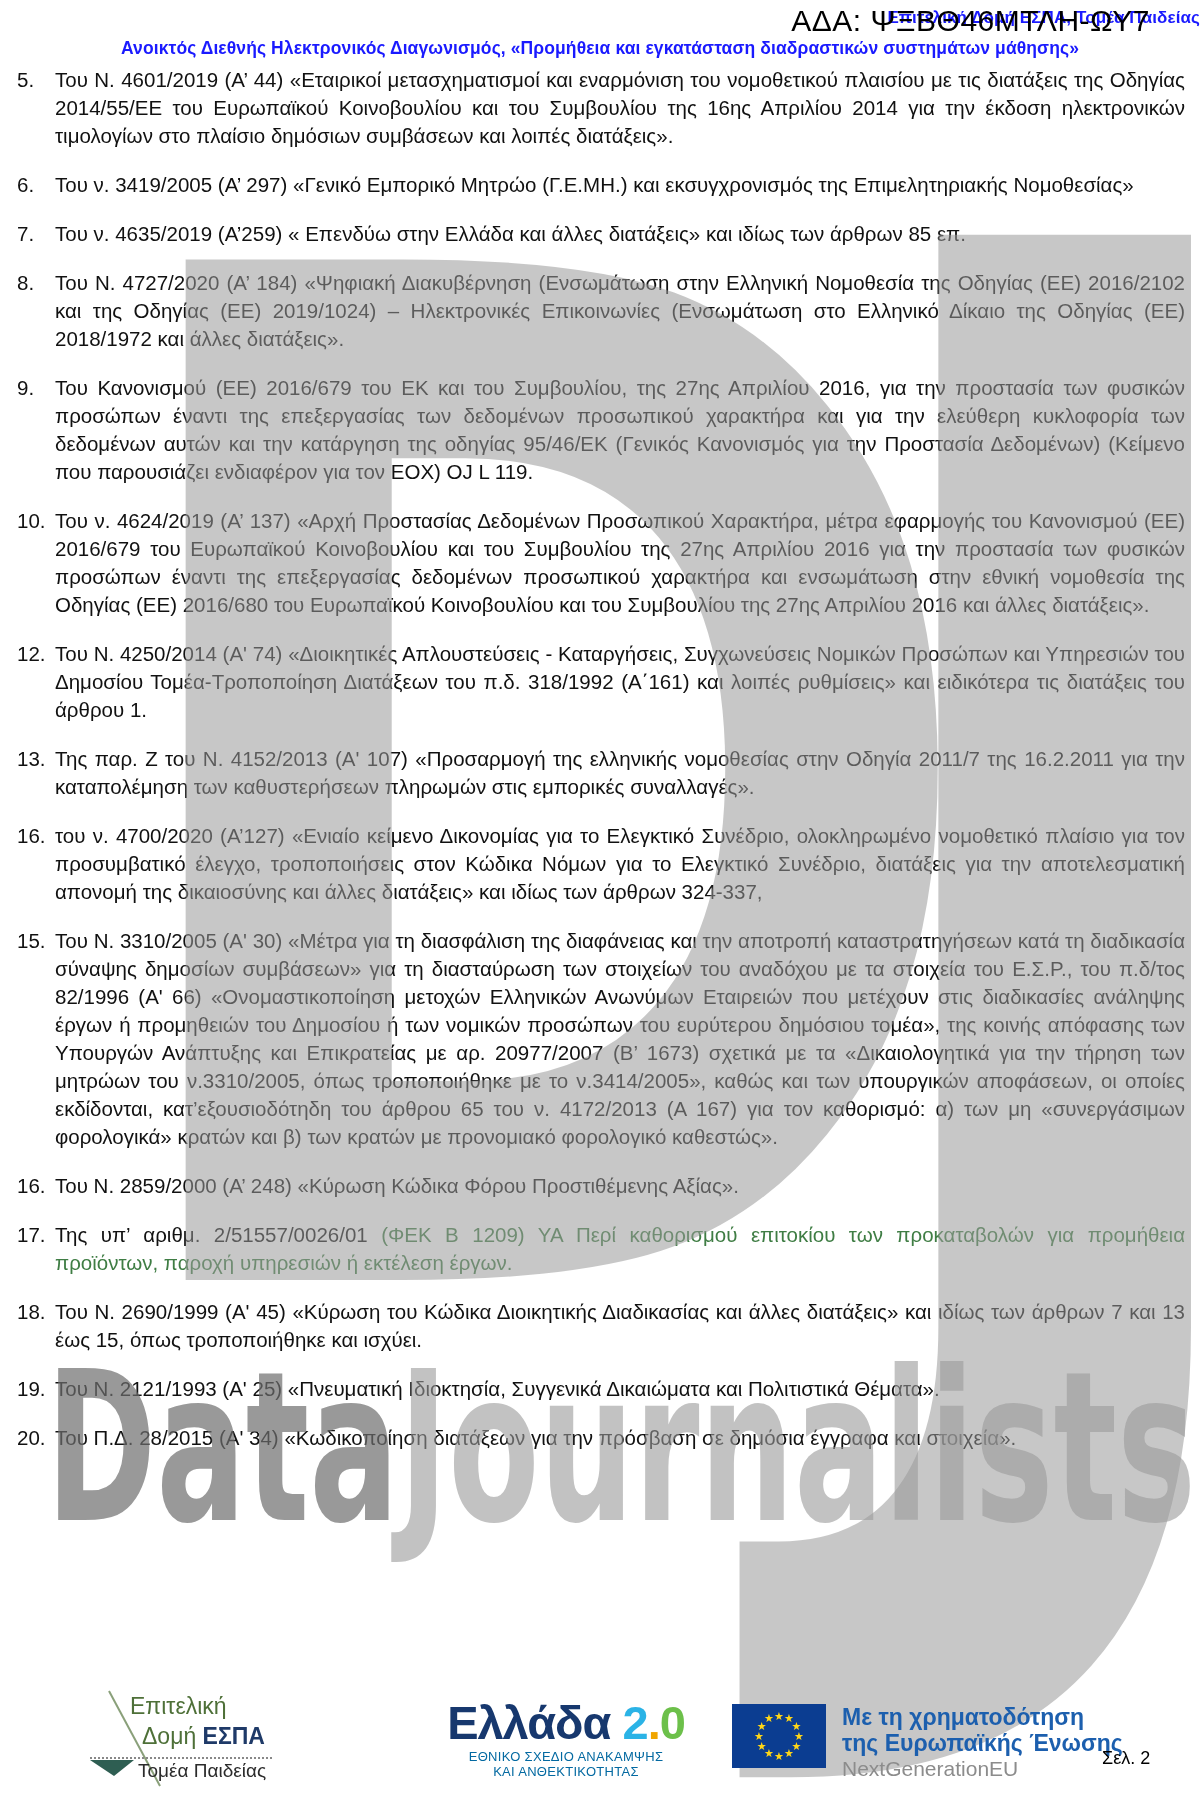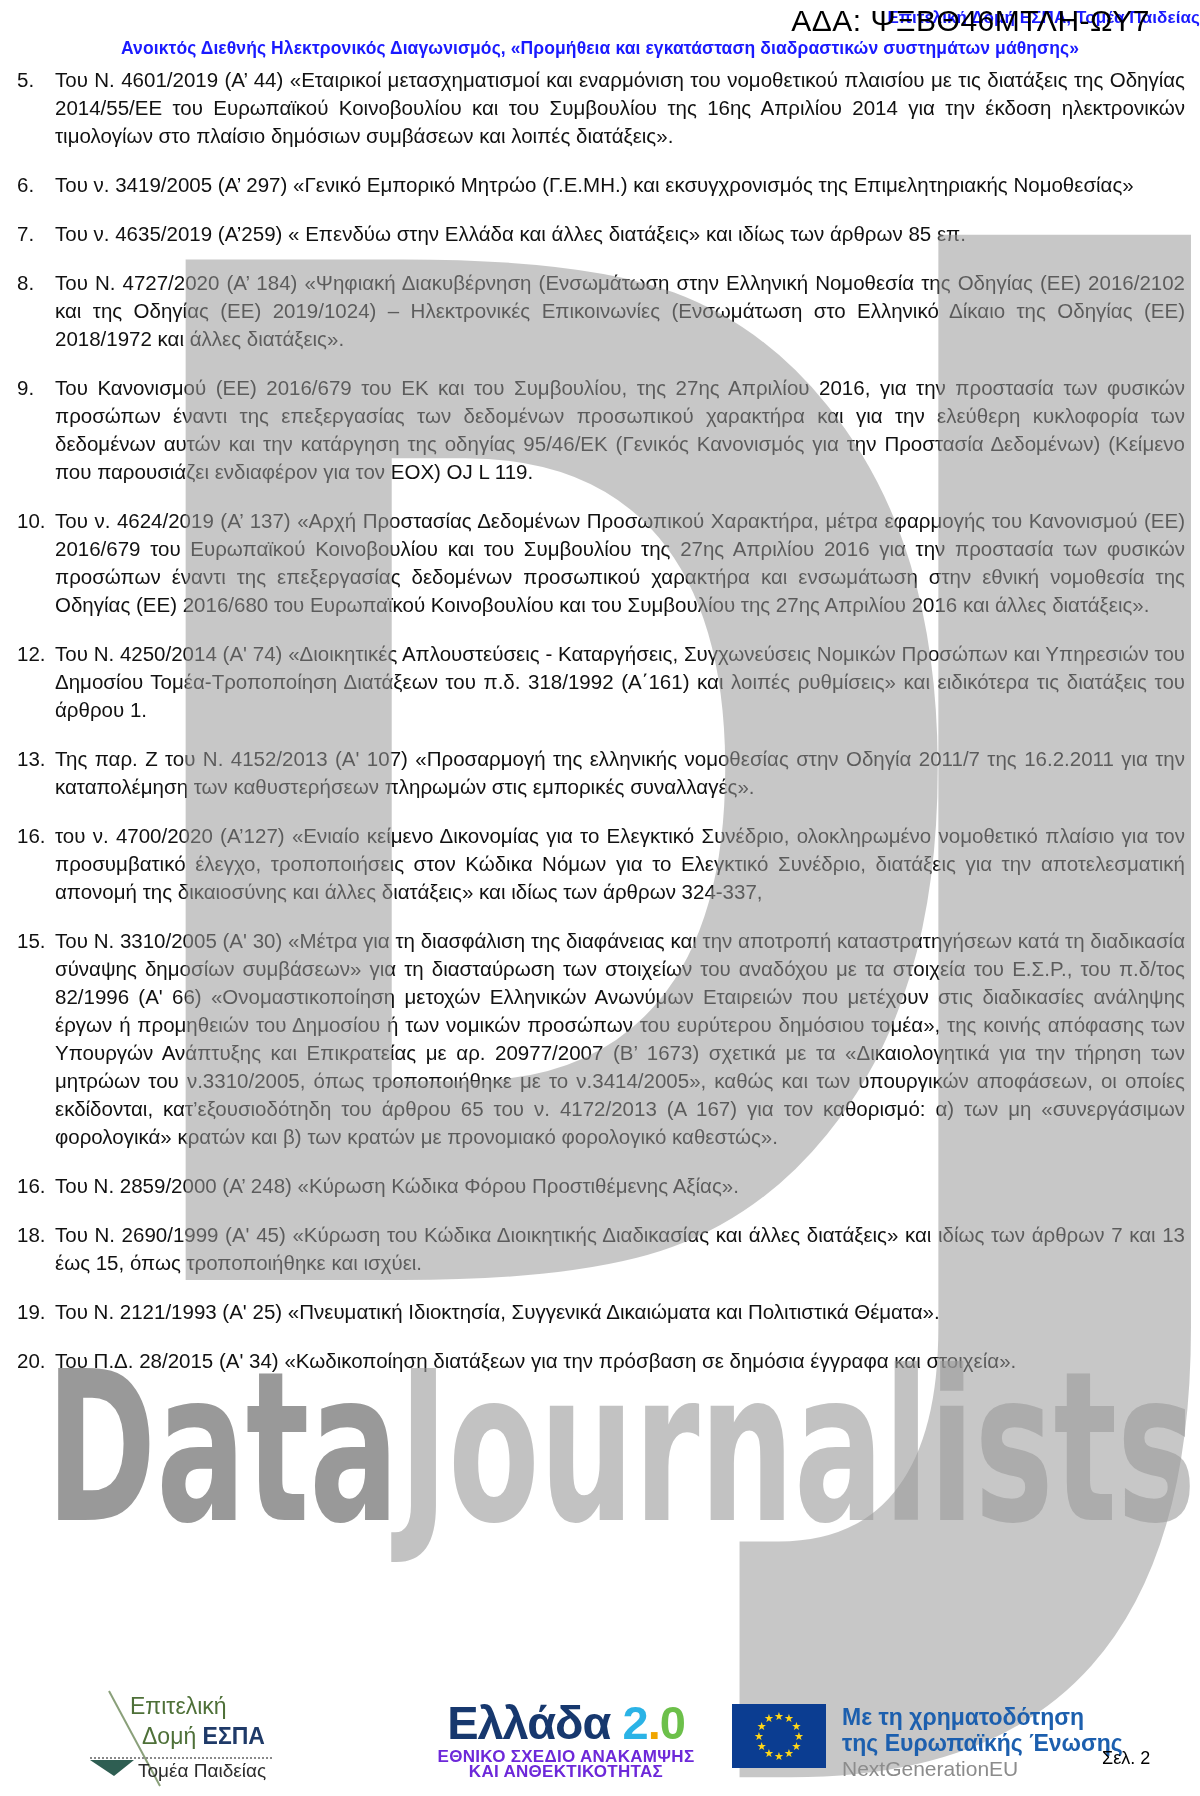--- a/index.html
+++ b/index.html
@@ -63,22 +63,22 @@
   .espa-line3{position:absolute;left:66px;top:72px;font-size:19px;color:#2b2b2b;}
   .ellada-logo{position:absolute;left:428px;top:14px;width:276px;text-align:center;}
   .ellada-brand{
     font-size:47px;font-weight:bold;letter-spacing:-1px;
     color:#17386e;line-height:46px;white-space:nowrap;
   }
   .ellada-brand .two{color:#2bb3e6;}
   .ellada-brand .dot{color:#f0a500;}
   .ellada-brand .zero{color:#6cc04a;}
   .ellada-sub{
-    margin-top:3px;font-size:17px;line-height:15px;font-weight:bold;
-    color:#6d28d9;letter-spacing:0.3px;
+    margin-top:3px;font-size:13px;line-height:15px;font-weight:normal;
+    color:#0369a1;letter-spacing:0.3px;
   }
   .eu-funding{position:absolute;left:732px;top:18px;display:flex;align-items:flex-start;}
   .eu-flag{
     position:relative;width:94px;height:64px;background:#0b3d91;
     margin-right:16px;flex:0 0 auto;
   }
   .eu-flag .star{
     position:absolute;color:#ffd617;font-size:11px;line-height:11px;
     width:11px;height:11px;text-align:center;
   }
@@ -126,20 +126,23 @@
       <span class="num">13.</span><span class="txt">Της παρ. Ζ του Ν. 4152/2013 (Α' 107) «Προσαρμογή της ελληνικής νομοθεσίας στην Οδηγία 2011/7 της 16.2.2011 για την καταπολέμηση των καθυστερήσεων πληρωμών στις εμπορικές συναλλαγές».</span>
     </div>
       <div class="item">
       <span class="num">16.</span><span class="txt">του ν. 4700/2020 (Α’127) «Ενιαίο κείμενο Δικονομίας για το Ελεγκτικό Συνέδριο, ολοκληρωμένο νομοθετικό πλαίσιο για τον προσυμβατικό έλεγχο, τροποποιήσεις στον Κώδικα Νόμων για το Ελεγκτικό Συνέδριο, διατάξεις για την αποτελεσματική απονομή της δικαιοσύνης και άλλες διατάξεις» και ιδίως των άρθρων 324-337,</span>
     </div>
       <div class="item">
       <span class="num">15.</span><span class="txt">Του Ν. 3310/2005 (Α' 30) «Μέτρα για τη διασφάλιση της διαφάνειας και την αποτροπή καταστρατηγήσεων κατά τη διαδικασία σύναψης δημοσίων συμβάσεων» για τη διασταύρωση των στοιχείων του αναδόχου με τα στοιχεία του Ε.Σ.Ρ., του π.δ/τος 82/1996 (Α' 66) «Ονομαστικοποίηση μετοχών Ελληνικών Ανωνύμων Εταιρειών που μετέχουν στις διαδικασίες ανάληψης έργων ή προμηθειών του Δημοσίου ή των νομικών προσώπων του ευρύτερου δημόσιου τομέα», της κοινής απόφασης των Υπουργών Ανάπτυξης και Επικρατείας με αρ. 20977/2007 (Β’ 1673) σχετικά με τα «Δικαιολογητικά για την τήρηση των μητρώων του ν.3310/2005, όπως τροποποιήθηκε με το ν.3414/2005», καθώς και των υπουργικών αποφάσεων, οι οποίες εκδίδονται, κατ’εξουσιοδότηδη του άρθρου 65 του ν. 4172/2013 (Α 167) για τον καθορισμό: α) των μη «συνεργάσιμων φορολογικά» κρατών και β) των κρατών με προνομιακό φορολογικό καθεστώς».</span>
     </div>
       <div class="item">
       <span class="num">16.</span><span class="txt">Του Ν. 2859/2000 (Α’ 248) «Κύρωση Κώδικα Φόρου Προστιθέμενης Αξίας».</span>
+    </div>
+      <div class="item">
+      <span class="num">17.</span><span class="txt">Της υπ’ αριθμ. 2/51557/0026/01 <span class="green">(ΦΕΚ Β 1209) ΥΑ Περί καθορισμού επιτοκίου των προκαταβολών για προμήθεια προϊόντων, παροχή υπηρεσιών ή εκτέλεση έργων.</span></span>
     </div>
       <div class="item">
       <span class="num">18.</span><span class="txt">Του Ν. 2690/1999 (Α' 45) «Κύρωση του Κώδικα Διοικητικής Διαδικασίας και άλλες διατάξεις»  και ιδίως των άρθρων 7 και 13 έως 15, όπως τροποποιήθηκε και ισχύει.</span>
     </div>
       <div class="item">
       <span class="num">19.</span><span class="txt">Του Ν. 2121/1993 (Α' 25) «Πνευματική Ιδιοκτησία, Συγγενικά Δικαιώματα και Πολιτιστικά Θέματα».</span>
     </div>
       <div class="item">
       <span class="num">20.</span><span class="txt">Του Π.Δ. 28/2015 (Α' 34) «Κωδικοποίηση διατάξεων για την πρόσβαση σε δημόσια έγγραφα και στοιχεία».</span>
     </div>

